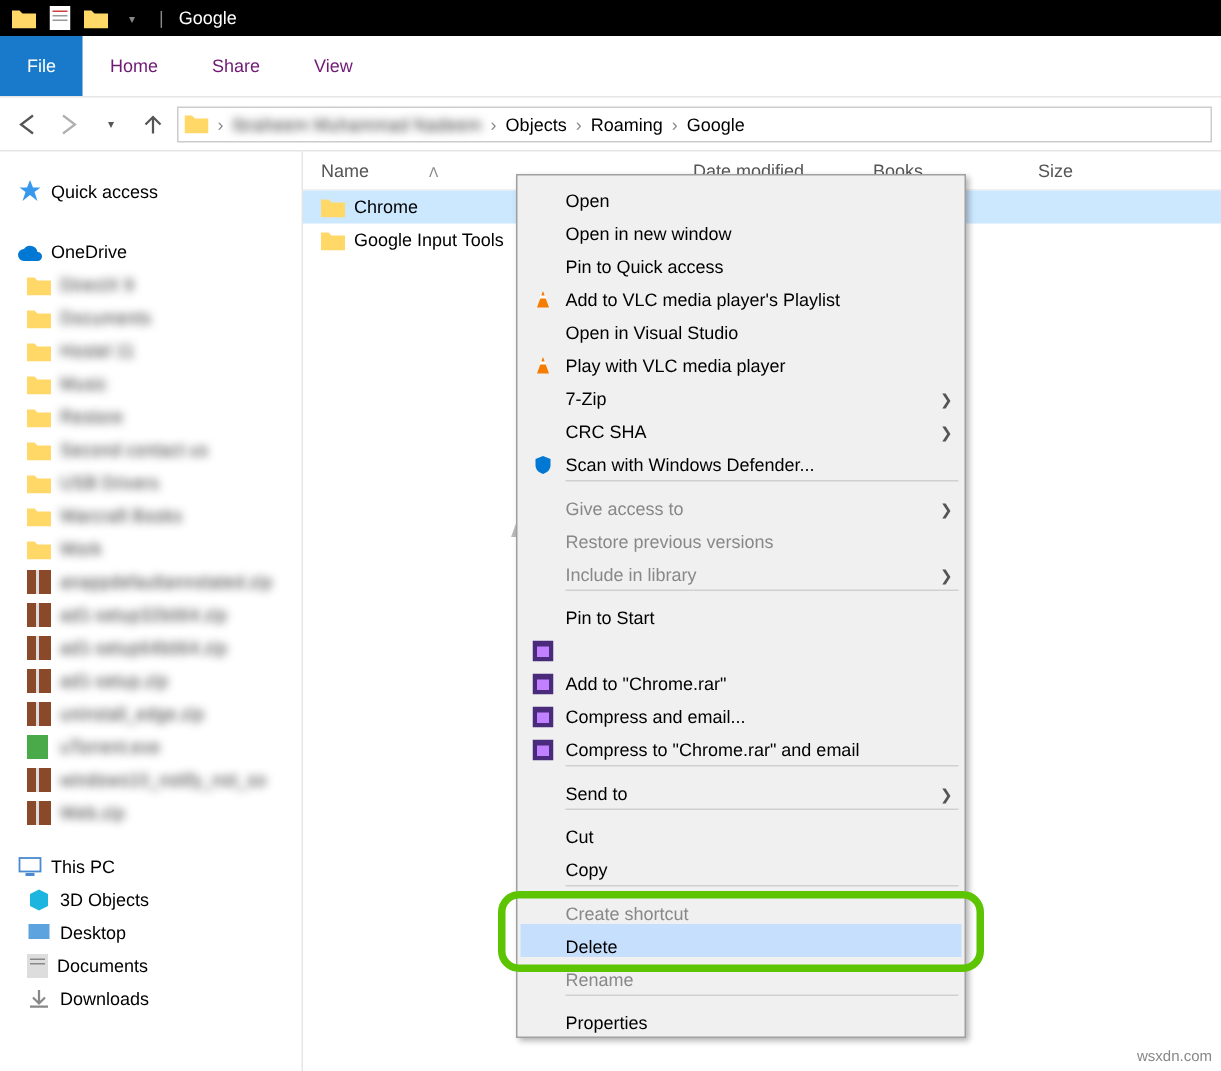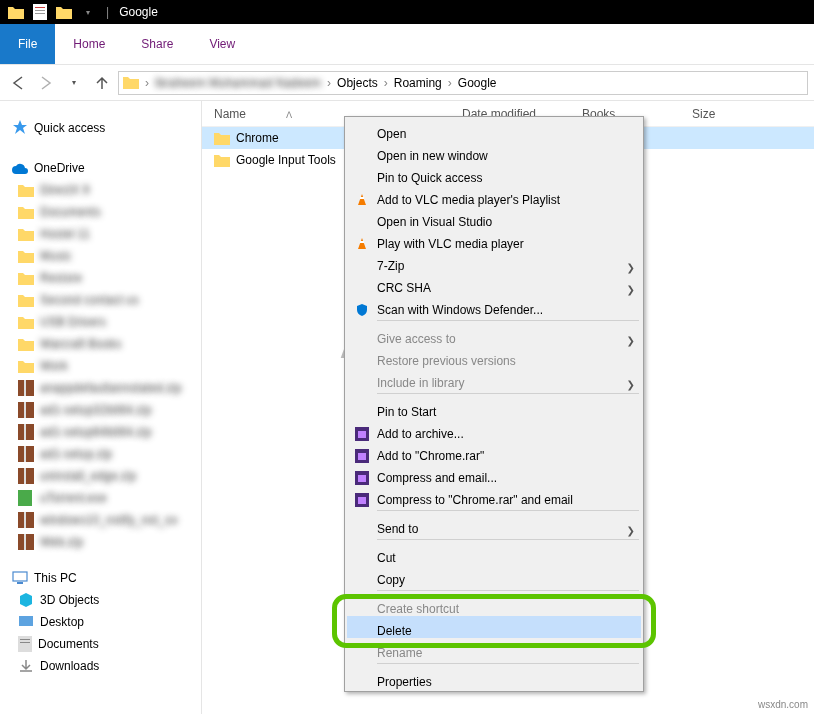--- a/index.html
+++ b/index.html
@@ -449,21 +449,20 @@
       <span class="cm-icon"></span>
       <span class="cm-label">Pin to Start</span>
     </div>
   <div class="cm-item">
       <span class="cm-icon">
         <svg width="14" height="14" viewBox="0 0 14 14">
           <rect width="14" height="14" fill="#4a2a7a"></rect>
           <rect x="3" y="4" width="8" height="7" fill="#c080ff"></rect>
         </svg>
       </span>
-      <span class="cm-label">Add to archive...</span>
     </div>
   <div class="cm-item">
       <span class="cm-icon">
         <svg width="14" height="14" viewBox="0 0 14 14">
           <rect width="14" height="14" fill="#4a2a7a"></rect>
           <rect x="3" y="4" width="8" height="7" fill="#c080ff"></rect>
         </svg>
       </span>
       <span class="cm-label">Add to "Chrome.rar"</span>
     </div>

